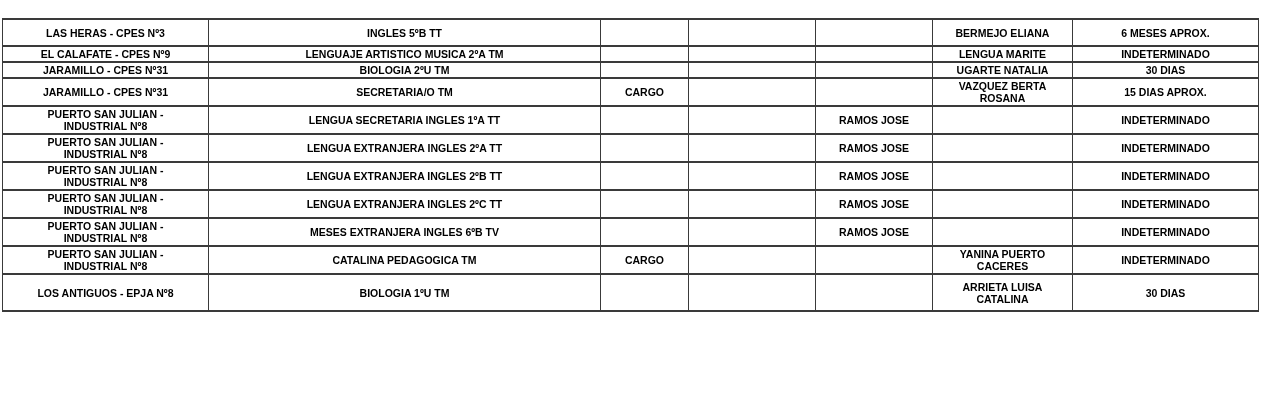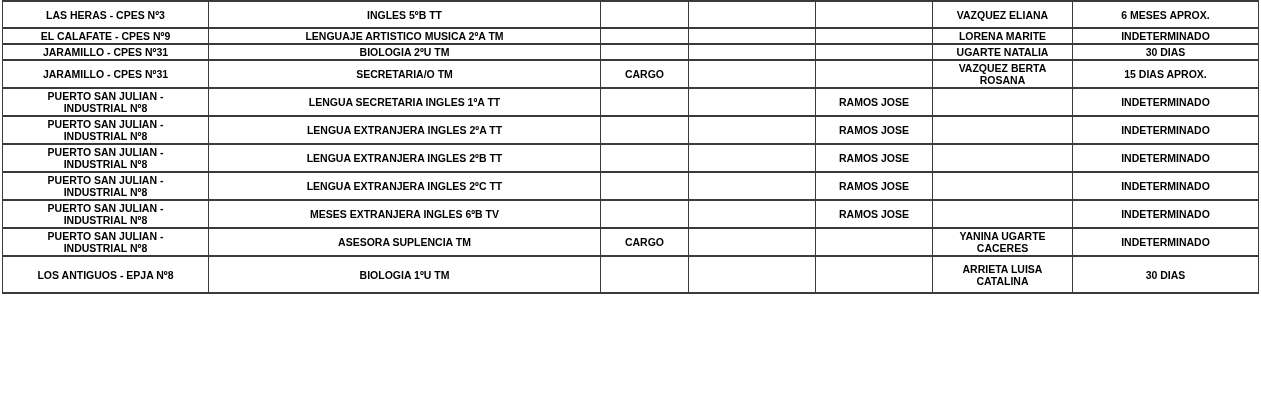--- a/index.html
+++ b/index.html
@@ -11,21 +11,21 @@
     position: relative;
     width: 1261px;
     height: 414px;
     background: #ffffff;
     overflow: hidden;
     font-family: "Liberation Sans", sans-serif;
   }
   table.grid {
     position: absolute;
     left: 2px;
-    top: 0;
+    top: 18px;
     width: 1256px;
     border-collapse: collapse;
     table-layout: fixed;
   }
   table.grid td {
     border-left: 1px solid #3a3a3a;
     border-right: 1px solid #3a3a3a;
     border-top: 2px solid #3a3a3a;
     border-bottom: 2px solid #3a3a3a;
     font-size: 10.5px;
@@ -74,30 +74,30 @@
         <col class="c6">
         <col class="c7">
     </colgroup>
     <tbody id="table-body">
         <tr>
           <td class="cell-school"><span class="wrapbox">LAS HERAS - CPES Nº3</span></td>
           <td class="cell-subject">INGLES 5ºB TT</td>
           <td class="cell-cargo"></td>
           <td class="cell-aux"></td>
           <td class="cell-person-secondary"></td>
-          <td class="cell-person">VAZQUEZ ELIANA</td>
+          <td class="cell-person">BERMEJO ELIANA</td>
           <td class="cell-duration">6 MESES APROX.</td>
         </tr>
         <tr>
           <td class="cell-school"><span class="wrapbox">EL CALAFATE - CPES Nº9</span></td>
           <td class="cell-subject">LENGUAJE ARTISTICO MUSICA 2ºA TM</td>
           <td class="cell-cargo"></td>
           <td class="cell-aux"></td>
           <td class="cell-person-secondary"></td>
-          <td class="cell-person">LORENA MARITE</td>
+          <td class="cell-person">LENGUA MARITE</td>
           <td class="cell-duration">INDETERMINADO</td>
         </tr>
         <tr>
           <td class="cell-school"><span class="wrapbox">JARAMILLO - CPES Nº31</span></td>
           <td class="cell-subject">BIOLOGIA 2ºU TM</td>
           <td class="cell-cargo"></td>
           <td class="cell-aux"></td>
           <td class="cell-person-secondary"></td>
           <td class="cell-person">UGARTE NATALIA</td>
           <td class="cell-duration">30 DIAS</td>
@@ -151,25 +151,25 @@
           <td class="cell-school"><span class="wrapbox">PUERTO SAN JULIAN - INDUSTRIAL Nº8</span></td>
           <td class="cell-subject">MESES EXTRANJERA INGLES 6ºB TV</td>
           <td class="cell-cargo"></td>
           <td class="cell-aux"></td>
           <td class="cell-person-secondary">RAMOS JOSE</td>
           <td class="cell-person"></td>
           <td class="cell-duration">INDETERMINADO</td>
         </tr>
         <tr>
           <td class="cell-school"><span class="wrapbox">PUERTO SAN JULIAN - INDUSTRIAL Nº8</span></td>
-          <td class="cell-subject">ASESORA SUPLENCIA TM</td>
+          <td class="cell-subject">CATALINA PEDAGOGICA TM</td>
           <td class="cell-cargo">CARGO</td>
           <td class="cell-aux"></td>
           <td class="cell-person-secondary"></td>
-          <td class="cell-person">YANINA UGARTE CACERES</td>
+          <td class="cell-person">YANINA PUERTO CACERES</td>
           <td class="cell-duration">INDETERMINADO</td>
         </tr>
         <tr>
           <td class="cell-school"><span class="wrapbox">LOS ANTIGUOS - EPJA Nº8</span></td>
           <td class="cell-subject">BIOLOGIA 1ºU TM</td>
           <td class="cell-cargo"></td>
           <td class="cell-aux"></td>
           <td class="cell-person-secondary"></td>
           <td class="cell-person">ARRIETA LUISA CATALINA</td>
           <td class="cell-duration">30 DIAS</td>

